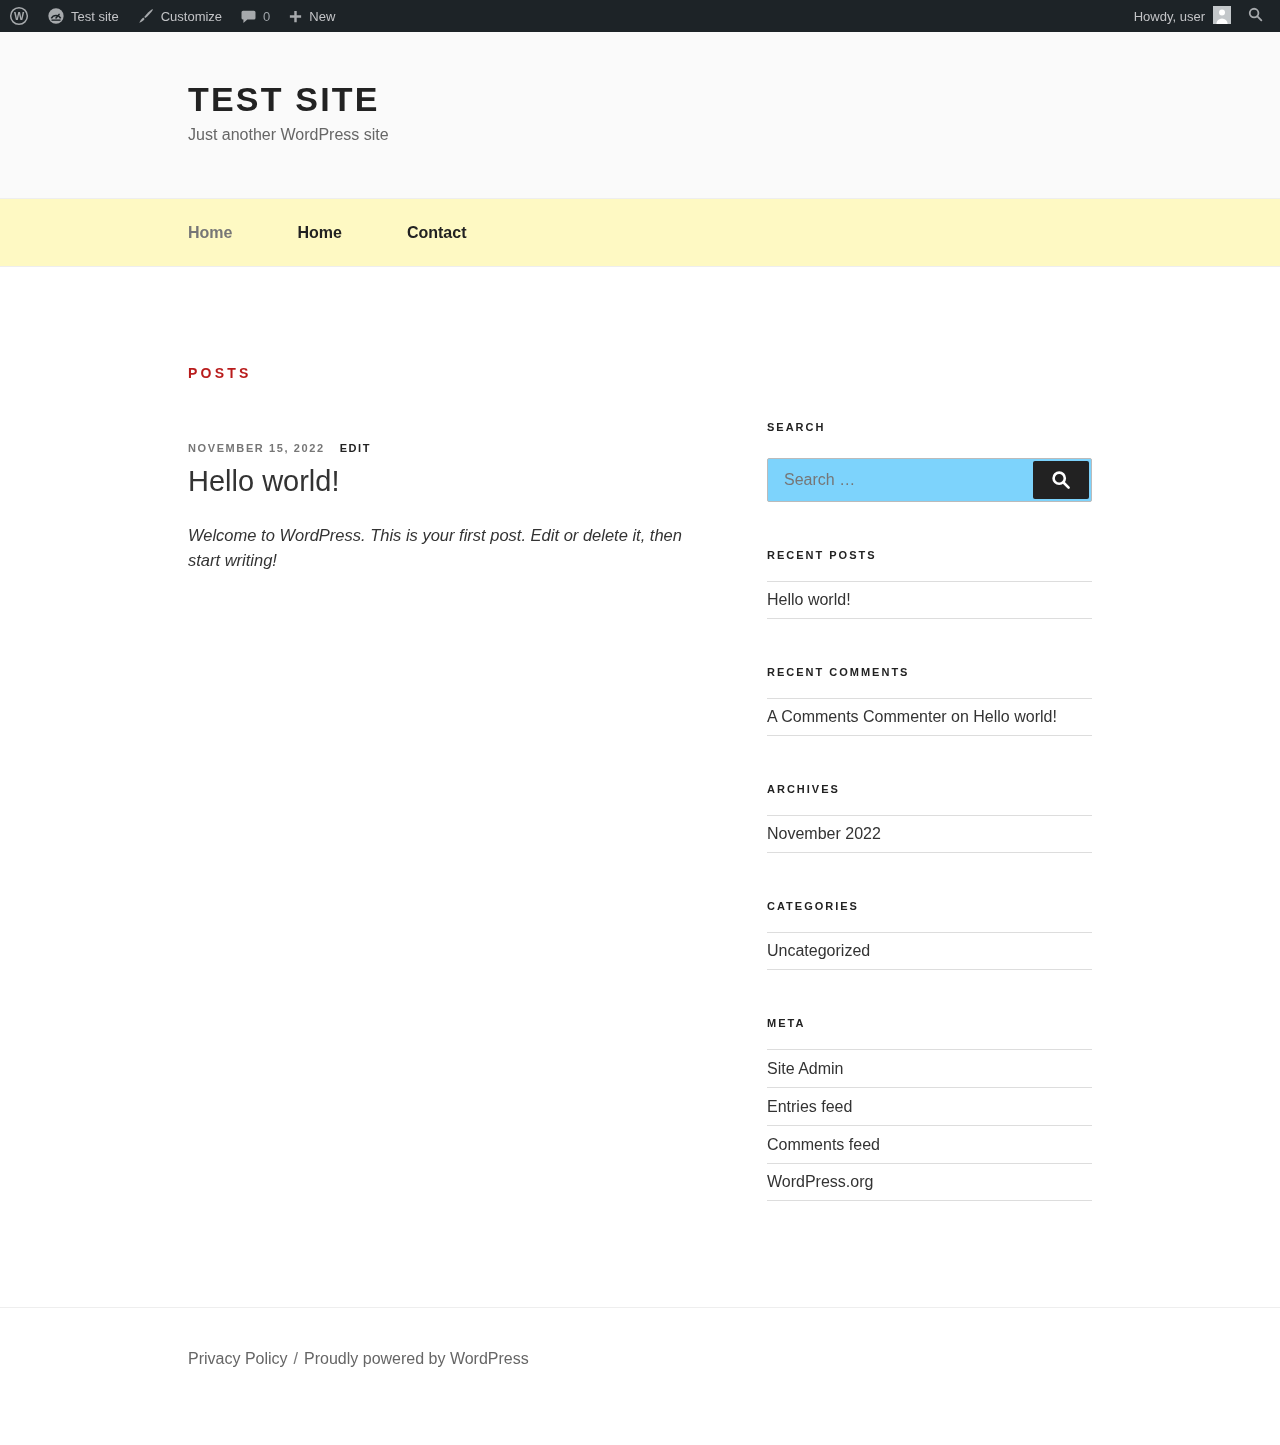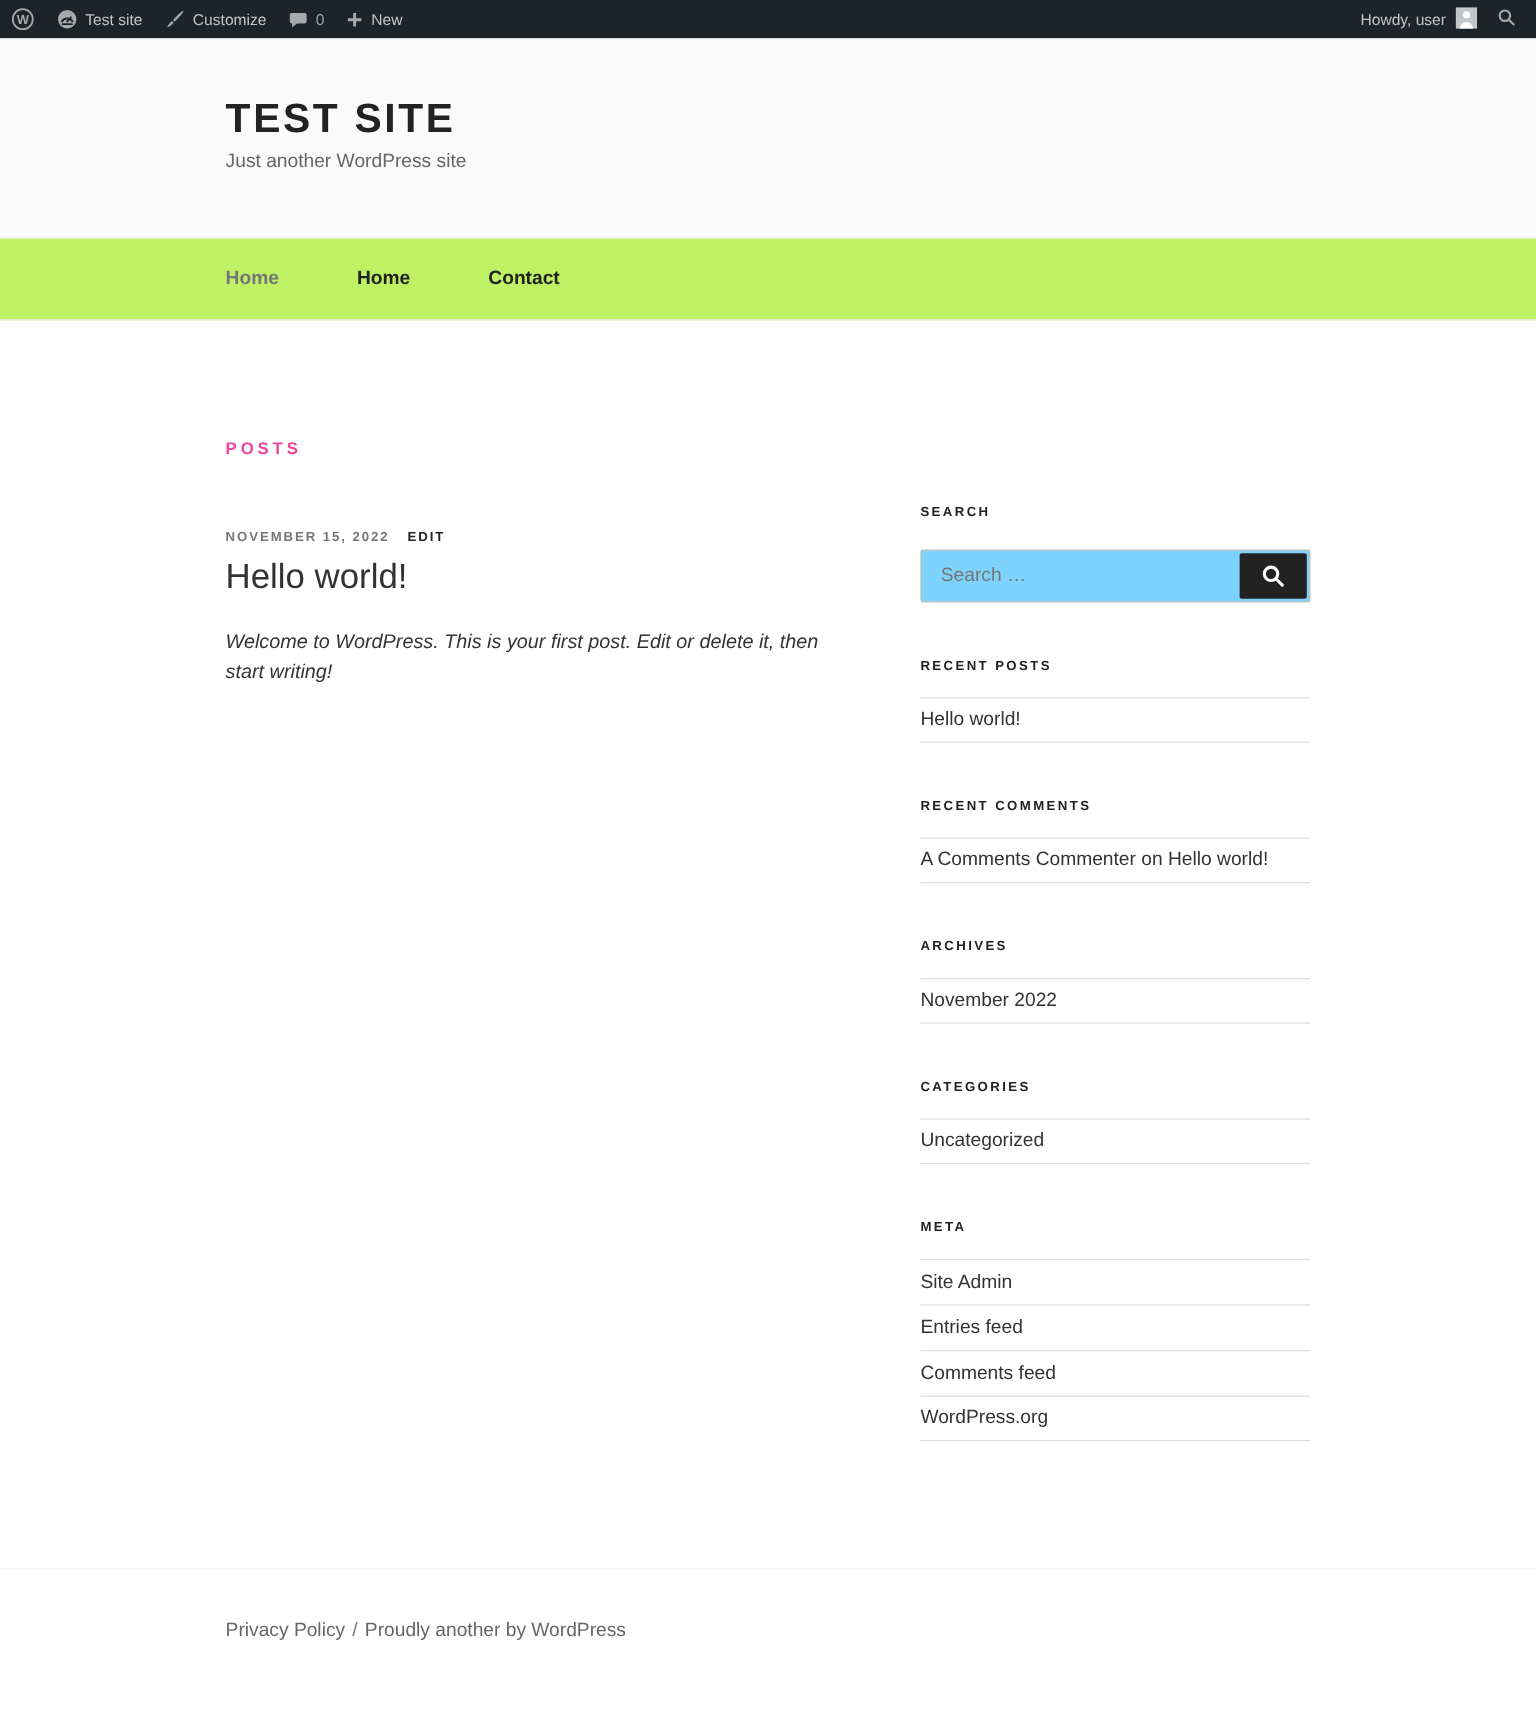--- a/index.html
+++ b/index.html
@@ -30,39 +30,39 @@
   .site-branding { padding-top: 48px; }
   .site-title {
     font-size: 34px; font-weight: 800; letter-spacing: 2.2px;
     color: #222; text-transform: uppercase; text-decoration: none; display: inline-block;
     line-height: 1.15; cursor: pointer;
   }
   .site-tagline { margin-top: 7px; font-size: 16px; color: #666; }
 
   
   .main-nav {
-    height: 69px; background: #bef264;
+    height: 69px; background: #fef9c3;
     border-top: 1px solid #eee; border-bottom: 1px solid #eee;
   }
   .main-nav .container { display: flex; align-items: center; height: 100%; }
   .nav-link {
     font-size: 16px; font-weight: 700; color: #222; text-decoration: none;
     margin-right: 65px; cursor: pointer;
   }
   .nav-link.current { color: #767676; }
 
   
   .site-content { padding: 99px 0 106px; }
   .site-content .container { display: flex; justify-content: space-between; align-items: flex-start; }
   .col-main { width: 494px; }
   .col-sidebar { width: 325px; padding-top: 56px; }
 
   .page-title {
     font-size: 14px; font-weight: 700; letter-spacing: 3.2px;
-    color: #ec4899; text-transform: uppercase; line-height: 1;
+    color: #b91c1c; text-transform: uppercase; line-height: 1;
   }
   .post-header { margin-top: 41px; display: flex; align-items: baseline; gap: 15px; }
   .post-date {
     font-size: 11px; font-weight: 700; letter-spacing: 1.6px;
     color: #767676; text-transform: uppercase; text-decoration: none; cursor: pointer; margin-top: 21px;
   }
   .post-edit {
     font-size: 11px; font-weight: 700; letter-spacing: 1.6px;
     color: #222; text-transform: uppercase; text-decoration: none; cursor: pointer; margin-top: 16px;
   }
@@ -288,17 +288,17 @@
             </li>
           </ul>
         </section>
 
       </aside>
     </div>
   </div>
 
   <footer class="site-footer">
     <div class="container">
-      <a>Privacy Policy</a><span class="footer-sep">/</span><a>Proudly another by WordPress</a>
+      <a>Privacy Policy</a><span class="footer-sep">/</span><a>Proudly powered by WordPress</a>
     </div>
   </footer>
 
 </div>
 
 </body></html>

